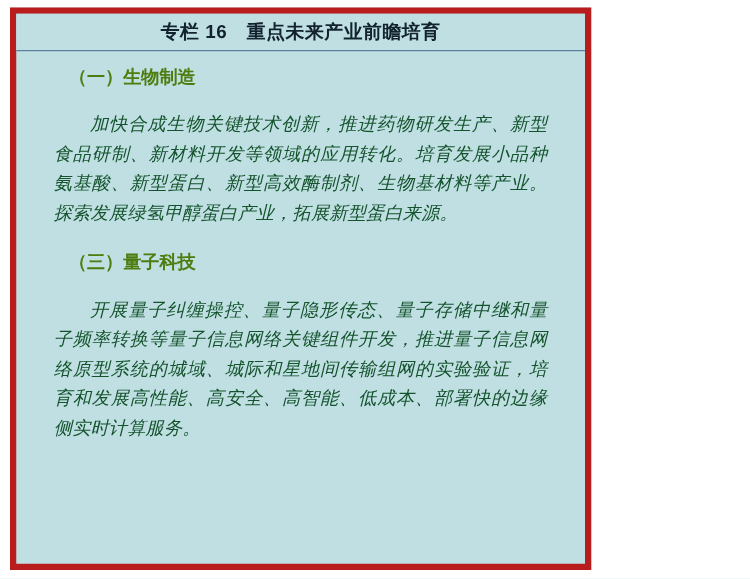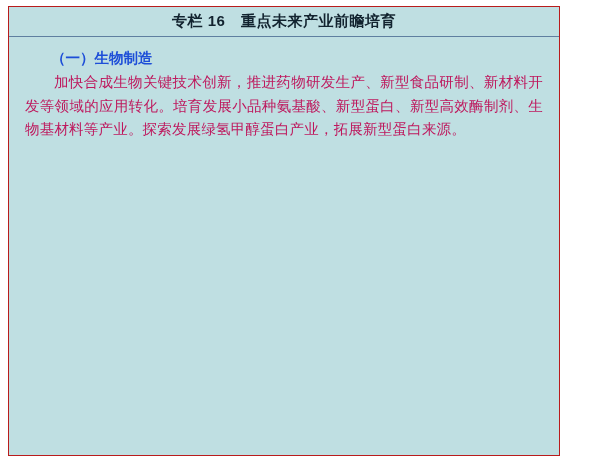--- a/index.html
+++ b/index.html
@@ -10,24 +10,24 @@
     width: 600px;
     height: 463px;
     background: #ffffff;
     font-family: "Liberation Serif", "DejaVu Serif", serif;
     overflow: hidden;
   }
   .box {
     position: absolute;
     left: 8px;
     top: 6px;
-    width: 552px;
+    width: 465px;
     height: 450px;
     box-sizing: border-box;
-    border: 1px solid #b91c1c;
+    border: 5px solid #b91c1c;
     background: #bfdfe2;
   }
   .title-bar {
     height: 30px;
     box-sizing: border-box;
     border-bottom: 1px solid #5f7fa0;
     display: flex;
     align-items: center;
     justify-content: center;
     background: #bfdfe2;
@@ -39,46 +39,49 @@
     color: #12232f;
     letter-spacing: 0.5px;
   }
   .content {
     padding: 6px 14px 0 14px;
   }
   .section-heading {
     font-family: "Liberation Sans", "DejaVu Sans", sans-serif;
     font-weight: bold;
     font-size: 14.5px;
-    color: #1d4ed8;
+    color: #4d7c0f;
     margin: 4px 0 1px 0;
     text-indent: 28px;
     line-height: 1.55;
   }
   .para {
     font-size: 14.5px;
-    color: #be185d;
+    color: #14532d;
     line-height: 1.62;
-    margin: 2px;
+    margin: 16px;
     text-indent: 29px;
     text-align: justify;
     text-justify: inter-ideograph;
     letter-spacing: 0.2px;
+    font-style: italic;
   }
 </style>
 </head>
 <body>
 
 <div class="box">
 
   <div class="title-bar">
     <span class="title-text">专栏 16　重点未来产业前瞻培育</span>
   </div>
 
   <div class="content">
 
     <div class="section-heading">（一）生物制造</div>
     <p class="para">加快合成生物关键技术创新，推进药物研发生产、新型食品研制、新材料开发等领域的应用转化。培育发展小品种氨基酸、新型蛋白、新型高效酶制剂、生物基材料等产业。探索发展绿氢甲醇蛋白产业，拓展新型蛋白来源。</p>
 
 
+    <div class="section-heading">（三）量子科技</div>
+    <p class="para">开展量子纠缠操控、量子隐形传态、量子存储中继和量子频率转换等量子信息网络关键组件开发，推进量子信息网络原型系统的城域、城际和星地间传输组网的实验验证，培育和发展高性能、高安全、高智能、低成本、部署快的边缘侧实时计算服务。</p>
 
   </div>
 </div>
 
 </body></html>

